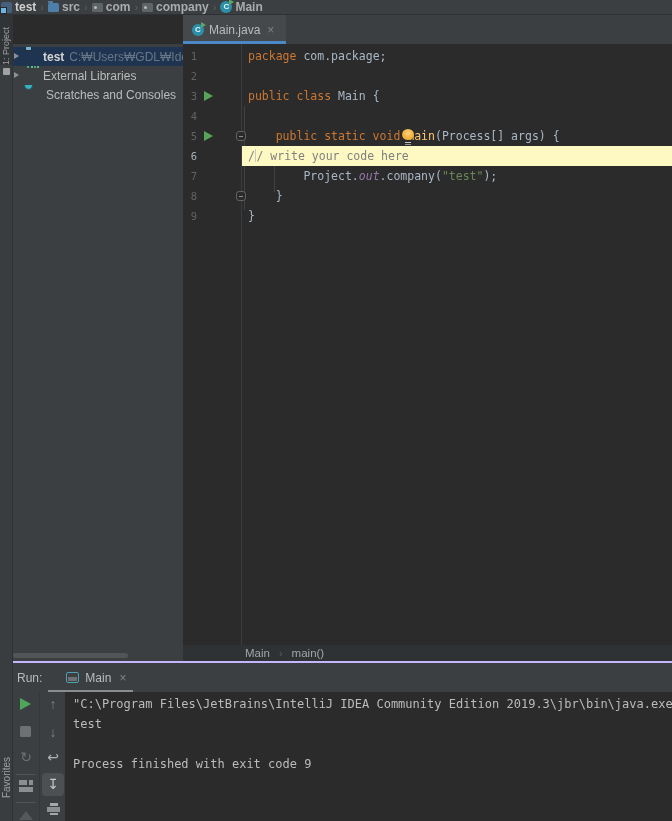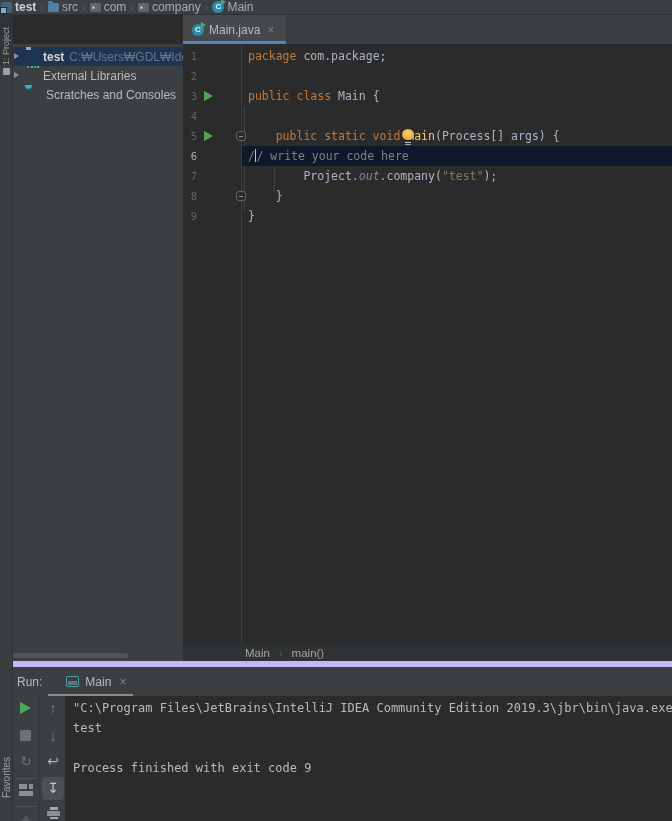--- a/index.html
+++ b/index.html
@@ -8,21 +8,21 @@
     position:relative; width:672px; height:821px; overflow:hidden;
     background:#2B2B2B; font-family:"Liberation Sans", sans-serif;
     color:#BBBBBB; font-size:12px; -webkit-font-smoothing:antialiased;
   }
   .abs { position:absolute; }
 
   
   #topbar { left:0; top:0; width:672px; height:15px; background:#3C3F41;
     border-bottom:1px solid #2E3133; display:flex; align-items:center; padding-left:1px; overflow:hidden; }
   .bc-item { display:flex; align-items:center; gap:3px; height:15px; }
-  .bc-label { font-size:12px; color:#A9ACAE; line-height:13px; }
+  .bc-label { font-size:12px; color:#A9ACAE; line-height:13px;font-weight:bold; }
   .bc-label.first { color:#CFCFCF; font-weight:bold; }
   .bc-sep { color:#5B5F61; margin:0 4px; font-size:11px; line-height:13px; }
   .ic-project { width:11px; height:11px; background:#44607C; border-radius:2px; position:relative; }
   .ic-project::after { content:""; position:absolute; left:-1px; bottom:-1px; width:5px; height:5px; background:#6FB3DF; border:1px solid #2B2B2B; }
   .ic-folder-src { width:11px; height:9px; background:#4E7FA8; border-radius:1.5px; position:relative; margin-top:1px; }
   .ic-folder-src::before { content:""; position:absolute; top:-2px; left:0; width:5px; height:2px; background:#4E7FA8; border-radius:1px 1px 0 0; }
   .ic-pkg { width:11px; height:9px; background:#5E6567; border-radius:1.5px; position:relative; }
   .ic-pkg::after { content:""; position:absolute; left:2px; top:3px; width:3px; height:3px; background:#B9BBBC; border-radius:50%; }
   .ic-class { width:12px; height:12px; background:#2C8FA8; border-radius:50%; position:relative;
     color:#E8F4F7; font-size:8px; font-weight:bold; text-align:center; line-height:12px; }
@@ -94,36 +94,36 @@
   .ed-row { position:relative; display:flex; height:20px; font-family:"DejaVu Sans Mono", monospace; font-size:11.5px; line-height:20px; }
   .gut { position:relative; width:59px; flex:none; }
   .ln { position:absolute; left:0; top:0; width:14px; text-align:right; color:#606366; font-size:10.5px; line-height:20px; }
   .ed-row.current .ln { color:#A8B0B8; }
   .run-mark { position:absolute; left:21px; top:5px; width:0; height:0;
     border-left:9px solid #57A559; border-top:5.5px solid transparent; border-bottom:5.5px solid transparent; }
   .fold-mark { position:absolute; left:53px; top:5px; width:10px; height:10px; background:#2B2B2B;
     border:1px solid #5F6366; border-radius:3px; }
   .fold-mark::after { content:""; position:absolute; left:2px; top:3.5px; width:4px; height:1px; background:#8A8D8F; }
   .cd { position:relative; flex:1; padding-left:6px; white-space:pre; color:#A9B7C6; }
-  .ed-row.current .cd { background:#0f172a; }
+  .ed-row.current .cd { background:#fef9c3; }
   .t-kw { color:#CC7832; }
   .t-name { color:#FFC66D; }
   .t-cmt { color:#808080; }
   .t-str { color:#6A8759; }
   .t-field { color:#9876AA; font-style:italic; }
   .caret { display:inline-block; width:1.5px; height:13px; background:#C8C8C8; vertical-align:-2px; }
   .bulb { position:absolute; left:160px; top:3px; width:12px; height:11px;
     background:radial-gradient(circle at 50% 38%, #FFD37A 0%, #F3AF3C 60%, #DD9327 100%); border-radius:50%; }
   .bulb::after { content:""; position:absolute; left:3px; bottom:-3px; width:6px; height:1px; background:#C8C8C8; box-shadow:0 2px 0 #9A9A9A; }
   #ed-breadcrumb { position:absolute; left:0; top:601px; width:489px; height:16px; background:#2F3234;
     display:flex; align-items:center; padding-left:62px; gap:9px; font-size:11.5px; color:#A2A5A7; }
   #ed-breadcrumb .bc-sep { margin:0; }
 
   
-  #runpanel { left:13px; top:661px; width:659px; height:160px; background:#3C3F41; border-top:6px solid #c4b5fd; }
+  #runpanel { left:13px; top:661px; width:659px; height:160px; background:#3C3F41; border-top:2px solid #c4b5fd; }
   #run-header { position:absolute; left:0; top:0; width:659px; height:29px; display:flex; align-items:center; }
   #run-label { margin-left:4px; color:#BBBBBB; }
   #run-tab { display:flex; align-items:center; gap:6px; margin-left:24px; }
   .ic-console { width:13px; height:11px; border:1px solid #4EA0B5; border-radius:2px; position:relative; background:#3C3F41; }
   .ic-console::after { content:""; position:absolute; left:1px; bottom:1px; width:9px; height:4px; background:#6E7173; }
   #run-tab-underline { position:absolute; left:35px; bottom:0; width:85px; height:2.5px; background:#8A8D8F; }
   #run-toolbar-outer { position:absolute; left:0; top:29px; width:26px; height:131px; background:#3C3F41; }
   #run-toolbar-inner { position:absolute; left:26px; top:29px; width:26px; height:131px; background:#3C3F41; border-left:1px solid #35383A; }
   .rt-ic { position:absolute; left:0; width:26px; text-align:center; }
   .ic-play { left:7px; width:0; height:0; border-left:11px solid #4FA65A; border-top:6.5px solid transparent; border-bottom:6.5px solid transparent; }

